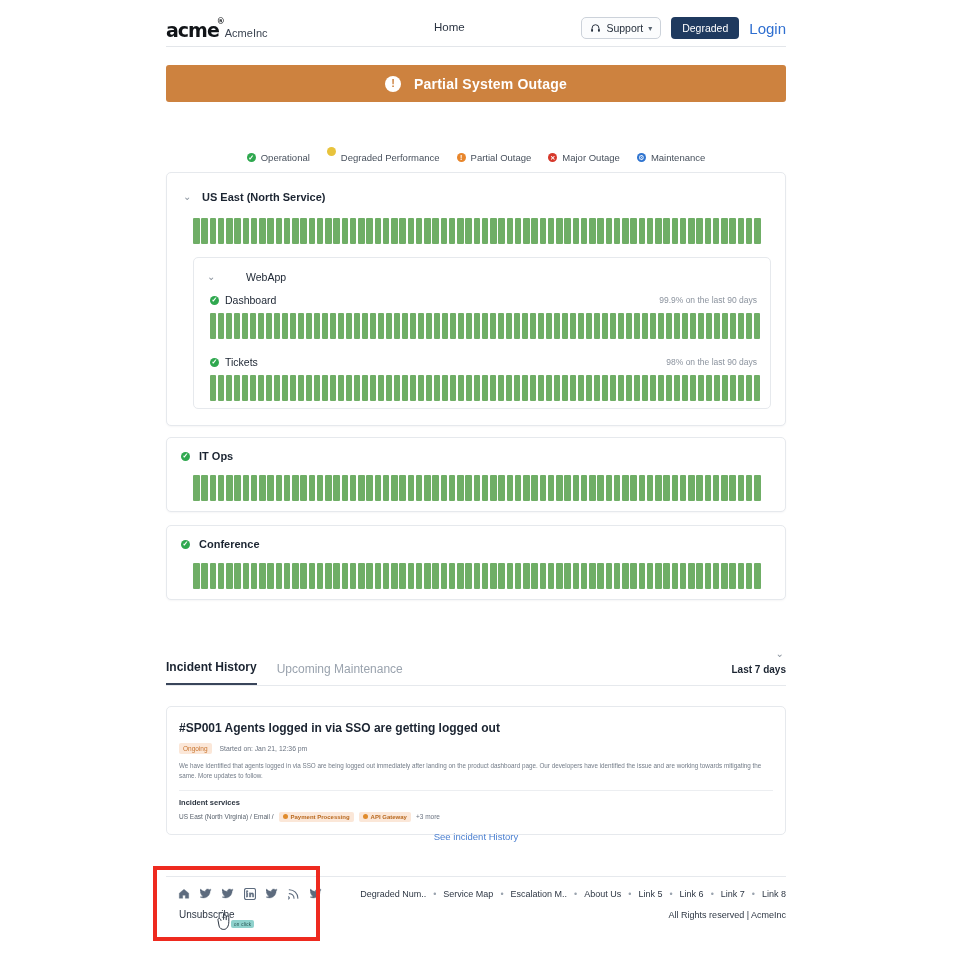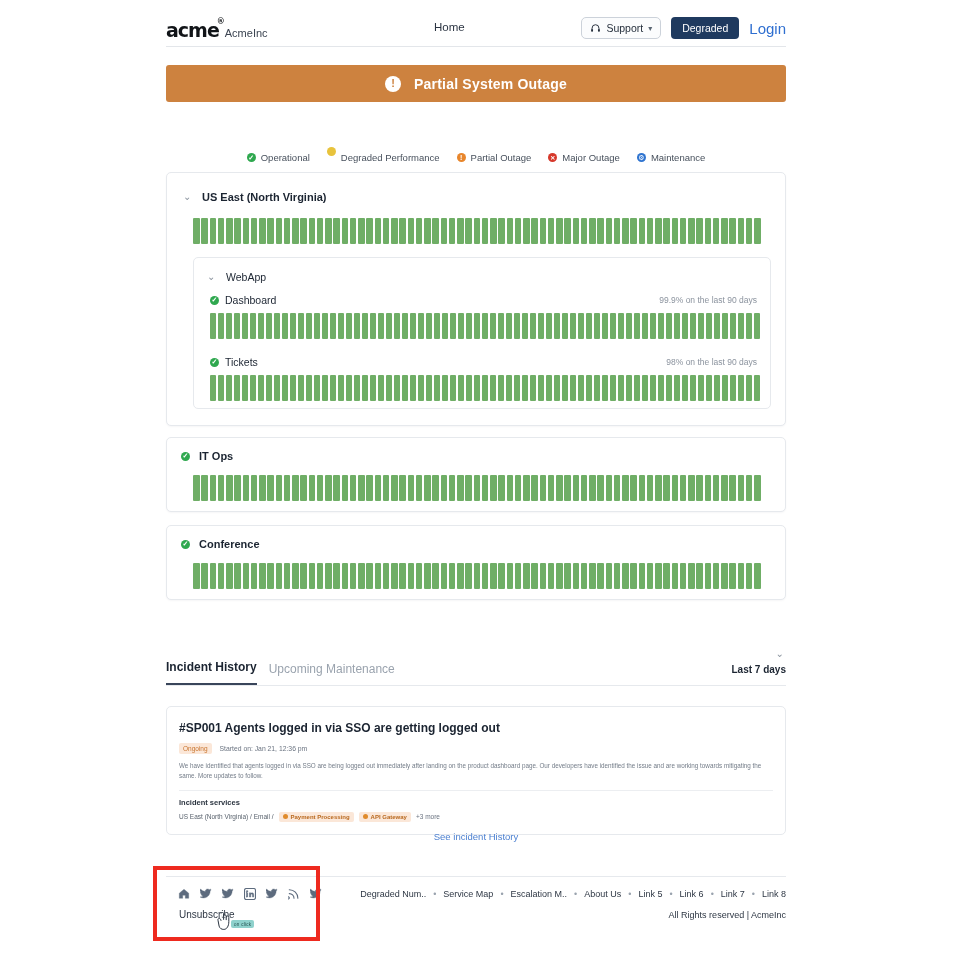--- a/index.html
+++ b/index.html
@@ -110,21 +110,21 @@
     border:1px solid #e6e9ed; border-radius:5px; background:#fff;
   }
   .svc-row { display:flex; align-items:center; justify-content:space-between; }
   .svc-left { display:flex; align-items:center; gap:6px; }
   .uptime { font-size:8.5px; color:#8b939e; }
 
   
   .tabs-wrap { position:absolute; left:166px; top:648px; width:620px; }
   .collapse-chev { position:absolute; right:2px; top:0; color:#8b949f; font-size:10px; }
   .tabs-row {
-    display:flex; align-items:flex-end; gap:12px;
+    display:flex; align-items:flex-end; gap:20px;
     border-bottom:1px solid #e6e9ed; height:38px; position:relative;
   }
   .tab { font-size:12px; padding-bottom:9px; }
   .tab.active { color:#1b2431; font-weight:bold; border-bottom:2px solid #39455a; }
   .tab.inactive { color:#9aa3ae; }
   .last-days { position:absolute; right:0; bottom:10px; font-size:10px; font-weight:bold; color:#1b2431; }
 
   
   .incident-card {
     position:absolute; left:166px; top:706px; width:620px;
@@ -233,21 +233,21 @@
       <div class="legend-item">
         <span class="dot wrench" style="background: rgb(47, 116, 208);"></span>
         <span>Maintenance</span>
       </div>
     </div>
 
   <div id="cards-root">
       <div class="card" style="top: 172px; height: 254px;">
         <div class="group-head" style="position: absolute; left: 16px; top: 18px;">
           <span class="chev-down">⌄</span>
-          <span class="group-title">US East (North Virginia)</span>
+          <span class="group-title">US East (North Service)</span>
         </div>
         <div class="bars" style="width: 568px; position: absolute; left: 26px; top: 45px;">
           <div class="bar" style="background: rgb(111, 174, 102); height: 26px;"></div>
           <div class="bar" style="background: rgb(111, 174, 102); height: 26px;"></div>
           <div class="bar" style="background: rgb(111, 174, 102); height: 26px;"></div>
           <div class="bar" style="background: rgb(111, 174, 102); height: 26px;"></div>
           <div class="bar" style="background: rgb(111, 174, 102); height: 26px;"></div>
           <div class="bar" style="background: rgb(111, 174, 102); height: 26px;"></div>
           <div class="bar" style="background: rgb(111, 174, 102); height: 26px;"></div>
           <div class="bar" style="background: rgb(111, 174, 102); height: 26px;"></div>
@@ -309,21 +309,21 @@
           <div class="bar" style="background: rgb(111, 174, 102); height: 26px;"></div>
           <div class="bar" style="background: rgb(111, 174, 102); height: 26px;"></div>
           <div class="bar" style="background: rgb(111, 174, 102); height: 26px;"></div>
           <div class="bar" style="background: rgb(111, 174, 102); height: 26px;"></div>
           <div class="bar" style="background: rgb(111, 174, 102); height: 26px;"></div>
           <div class="bar" style="background: rgb(111, 174, 102); height: 26px;"></div>
         </div>
         <div class="sub-card" style="position: absolute; left: 26px; top: 84px; width: 578px; height: 152px;">
           <div class="group-head" style="position: absolute; left: 13px; top: 13px;">
             <span class="chev-down">⌄</span>
-            <span class="svc-title" style="font-weight: normal;">WebApp</span>
+            <span class="svc-title" style="font-weight: normal; margin-left: 20px;">WebApp</span>
           </div>
           <div class="svc-row" style="position: absolute; left: 16px; right: 13px; top: 36px;">
             <div class="svc-left">
               <span class="dot check" style="background: rgb(47, 168, 79);"></span>
               <span class="svc-title">Dashboard</span>
             </div>
             <span class="uptime">99.9% on the last 90 days</span>
           </div>
           <div class="bars" style="width: 550px; position: absolute; left: 16px; top: 55px;">
             <div class="bar" style="background: rgb(111, 174, 102); height: 26px;"></div>

